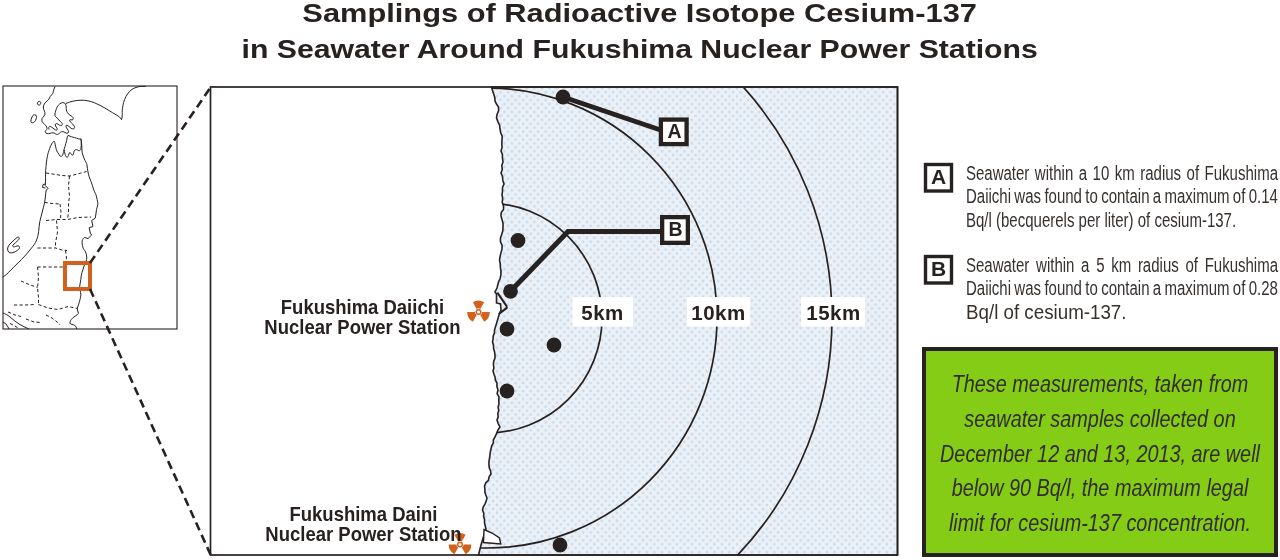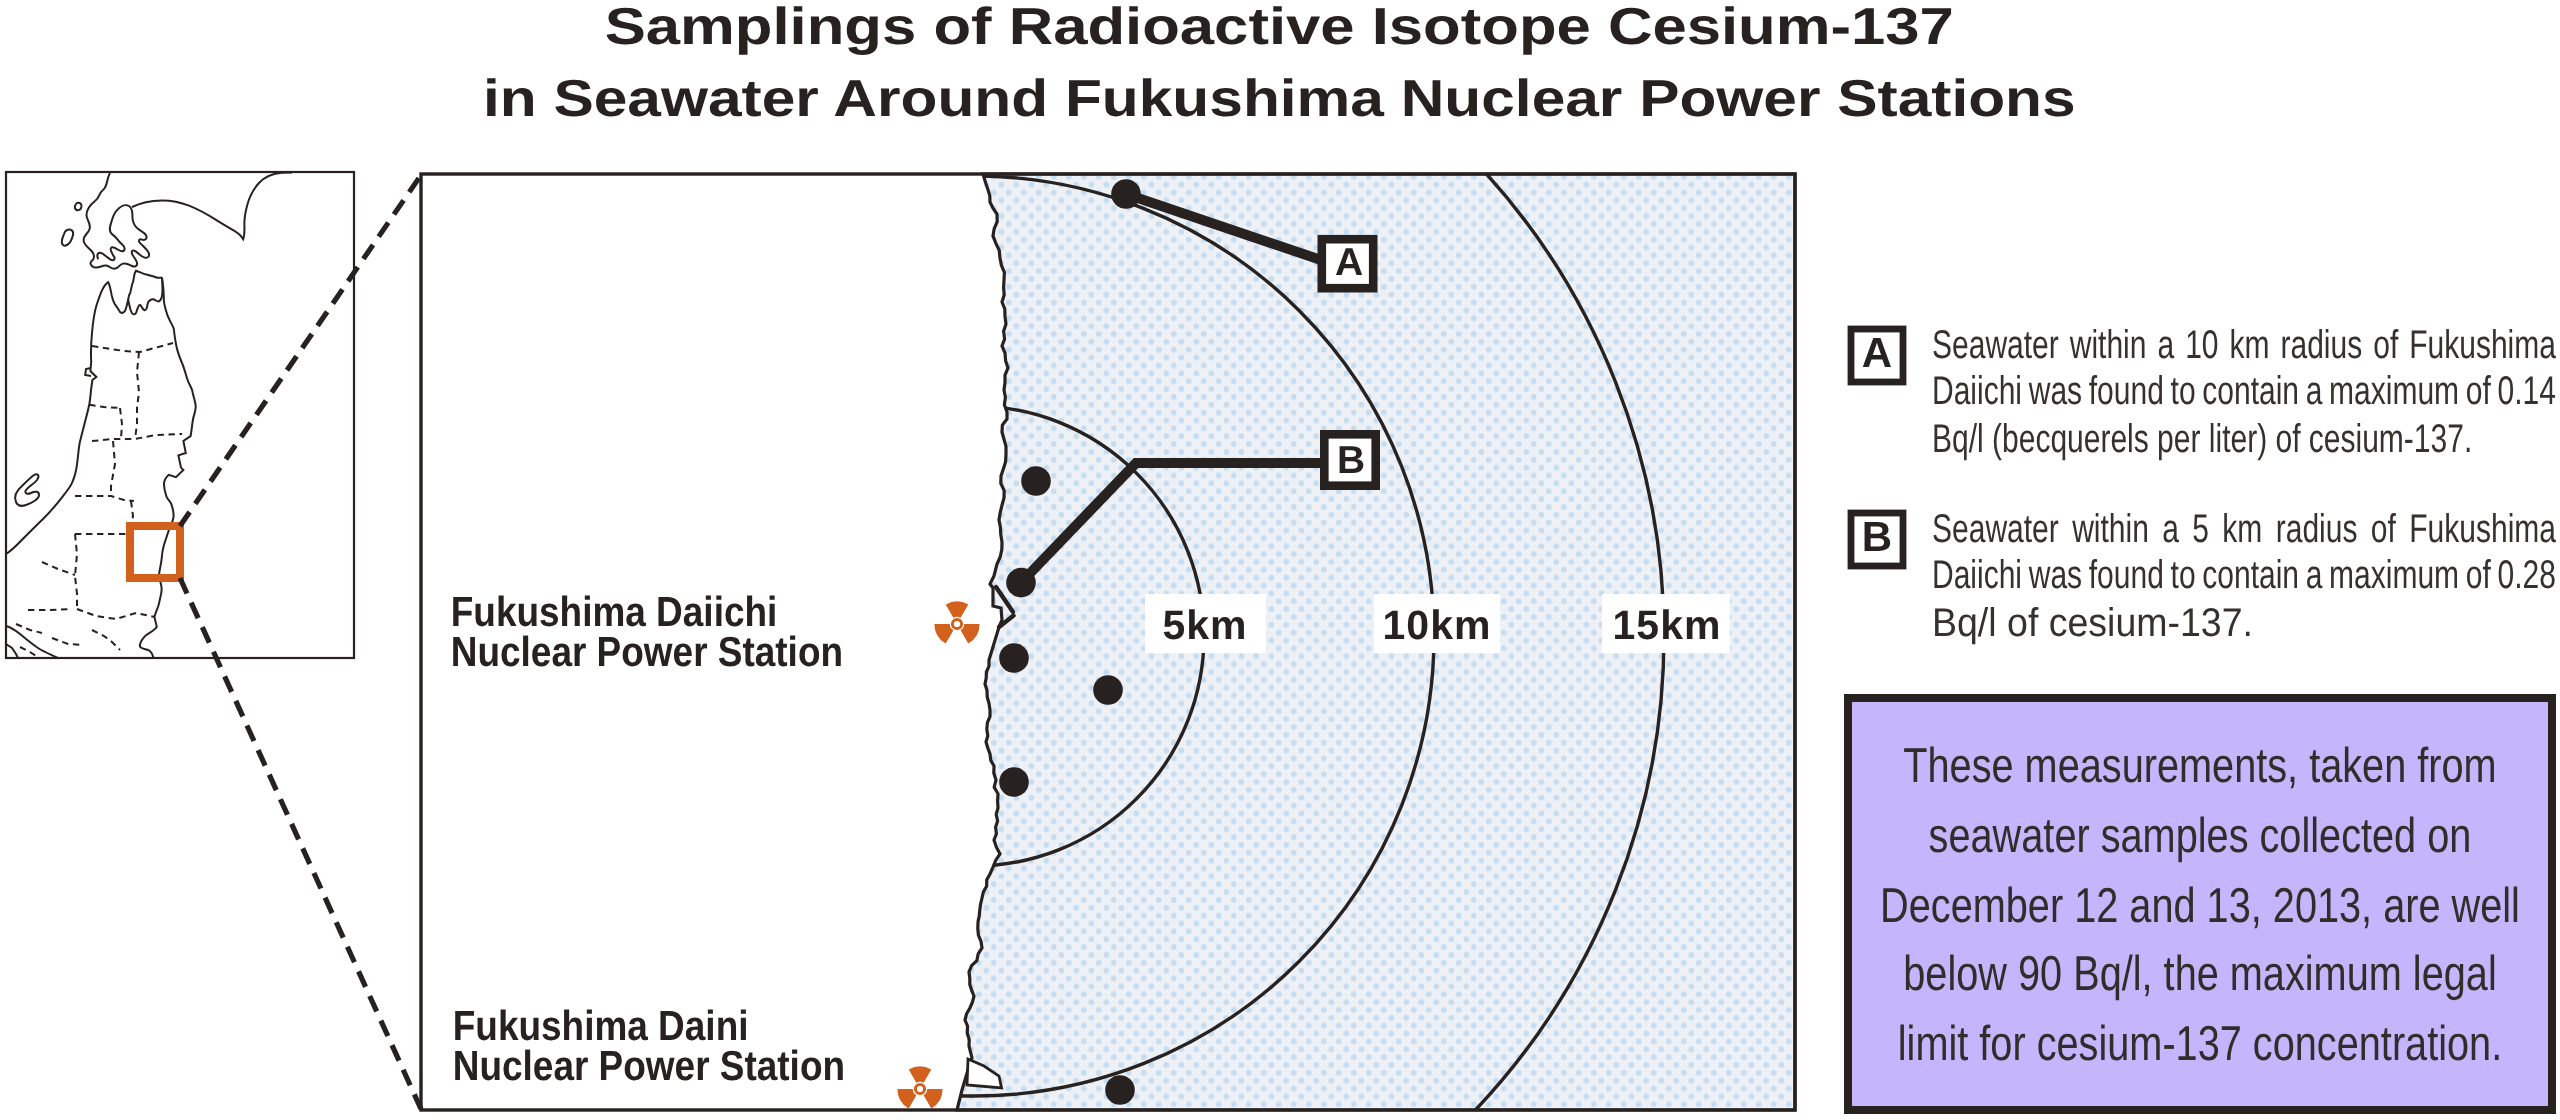--- a/index.html
+++ b/index.html
@@ -6,23 +6,23 @@
   body{width:1280px;height:560px;position:relative;background:#ffffff;overflow:hidden;
        font-family:"Liberation Sans",sans-serif;}
   .abs{position:absolute;}
   #title{left:0;right:0;top:-5px;text-align:center;font-weight:bold;font-size:26px;
          line-height:36px;color:#272120;}
   .t1{display:inline-block;transform:scaleX(1.185);transform-origin:50% 50%;white-space:nowrap;}
   .t2{display:inline-block;transform:scaleX(1.162);transform-origin:50% 50%;white-space:nowrap;}
   .legtxt{width:416px;font-size:20px;line-height:23.4px;color:#37312e;
           transform:scaleX(0.75);transform-origin:0 0;}
   .jrow{display:flex;justify-content:space-between;}
-  .lab{font-weight:bold;color:#272120;line-height:19.6px;font-size:21px;}
+  .lab{font-weight:bold;color:#272120;text-align:center;line-height:19.6px;font-size:21px;}
   .labin{display:inline-block;transform:scaleX(0.88);transform-origin:50% 50%;white-space:nowrap;}
-  #bigbox{left:922px;top:347px;width:348px;height:202px;border:4px solid #272120;background:#c4b5fd;}
+  #bigbox{left:922px;top:347px;width:348px;height:202px;border:4px solid #272120;background:#84cc16;font-style:italic;}
   #bigboxtxt{width:430px;font-size:24.5px;line-height:34.8px;color:#322c2a;text-align:center;
              transform:scaleX(0.81);transform-origin:50% 0;position:absolute;left:-41px;top:16px;}
 </style>
 </head>
 <body>
 <svg class="abs" style="left:0;top:0" width="1280" height="560" viewBox="0 0 1280 560">
   <defs>
     <pattern id="dots" width="7.5" height="7.86" patternUnits="userSpaceOnUse">
       <rect fill="#edf1f6" width="7.5" height="7.86"></rect>
       <circle cx="1.9" cy="1.95" r="1.42" fill="#c5ddf2"></circle>

